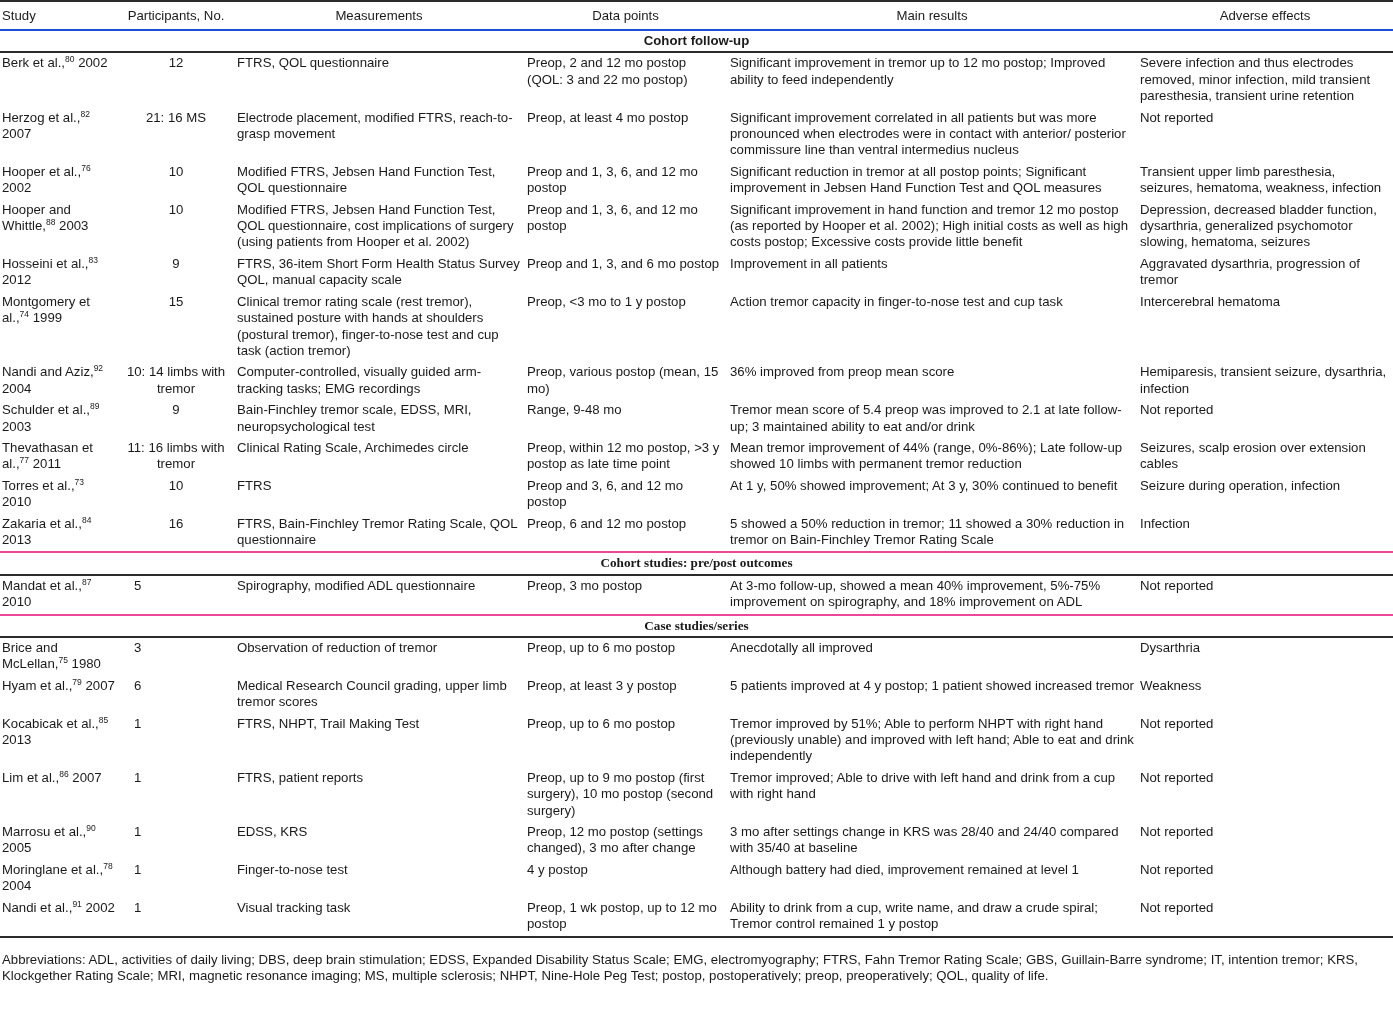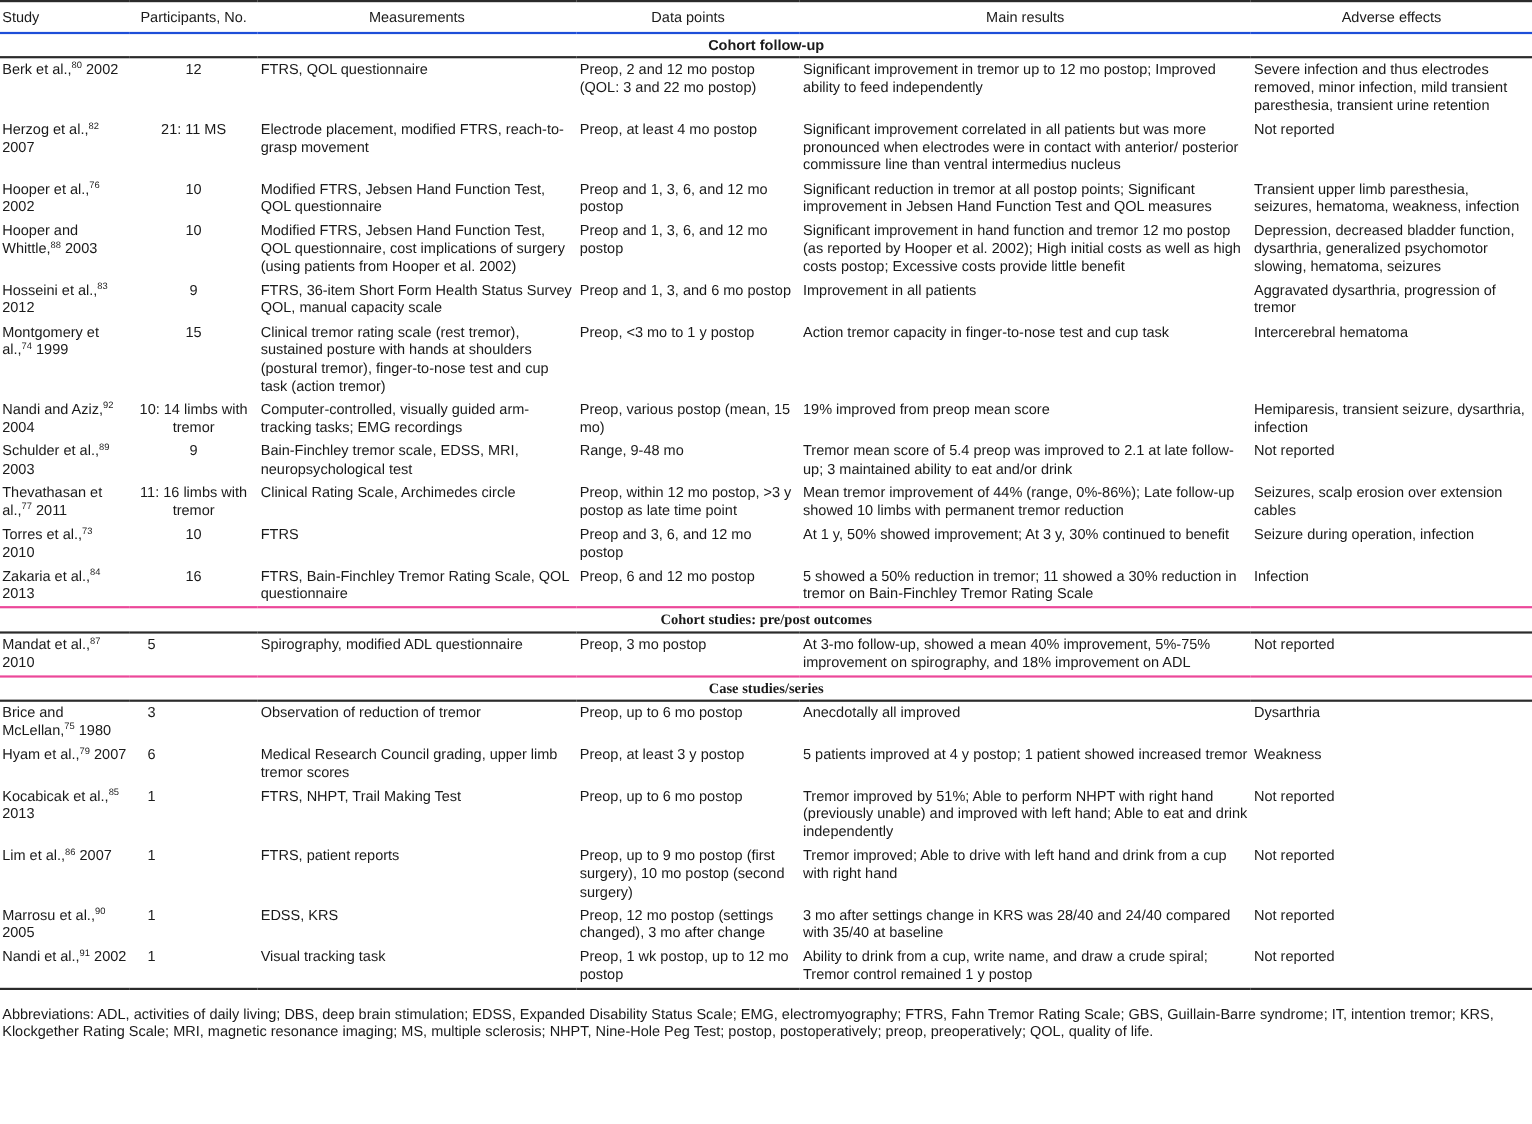--- a/index.html
+++ b/index.html
@@ -63,21 +63,21 @@
       <tr>
         <td class="study"><span>Berk et al.,</span><sup>80</sup><span> 2002</span></td>
         <td class="part">12</td>
         <td>FTRS, QOL questionnaire</td>
         <td>Preop, 2 and 12 mo postop (QOL: 3 and 22 mo postop)</td>
         <td>Significant improvement in tremor up to 12 mo postop; Improved ability to feed independently</td>
         <td>Severe infection and thus electrodes removed, minor infection, mild transient paresthesia, transient urine retention</td>
       </tr>
       <tr>
         <td class="study"><span>Herzog et al.,</span><sup>82</sup><span> 2007</span></td>
-        <td class="part">21: 11 MS</td>
+        <td class="part">21: 16 MS</td>
         <td>Electrode placement, modified FTRS, reach-to-grasp movement</td>
         <td>Preop, at least 4 mo postop</td>
         <td>Significant improvement correlated in all patients but was more pronounced when electrodes were in contact with anterior/ posterior commissure line than ventral intermedius nucleus</td>
         <td>Not reported</td>
       </tr>
       <tr>
         <td class="study"><span>Hooper et al.,</span><sup>76</sup><span> 2002</span></td>
         <td class="part">10</td>
         <td>Modified FTRS, Jebsen Hand Function Test, QOL questionnaire</td>
         <td>Preop and 1, 3, 6, and 12 mo postop</td>
@@ -106,21 +106,21 @@
         <td>Clinical tremor rating scale (rest tremor), sustained posture with hands at shoulders (postural tremor), finger-to-nose test and cup task (action tremor)</td>
         <td>Preop, &lt;3 mo to 1 y postop</td>
         <td>Action tremor capacity in finger-to-nose test and cup task</td>
         <td>Intercerebral hematoma</td>
       </tr>
       <tr>
         <td class="study"><span>Nandi and Aziz,</span><sup>92</sup><span> 2004</span></td>
         <td class="part">10: 14 limbs with tremor</td>
         <td>Computer-controlled, visually guided arm-tracking tasks; EMG recordings</td>
         <td>Preop, various postop (mean, 15 mo)</td>
-        <td>19% improved from preop mean score</td>
+        <td>36% improved from preop mean score</td>
         <td>Hemiparesis, transient seizure, dysarthria, infection</td>
       </tr>
       <tr>
         <td class="study"><span>Schulder et al.,</span><sup>89</sup><span> 2003</span></td>
         <td class="part">9</td>
         <td>Bain-Finchley tremor scale, EDSS, MRI, neuropsychological test</td>
         <td>Range, 9-48 mo</td>
         <td>Tremor mean score of 5.4 preop was improved to 2.1 at late follow-up; 3 maintained ability to eat and/or drink</td>
         <td>Not reported</td>
       </tr>
@@ -195,20 +195,28 @@
         <td>Not reported</td>
       </tr>
       <tr>
         <td class="study"><span>Marrosu et al.,</span><sup>90</sup><span> 2005</span></td>
         <td class="part left">1</td>
         <td>EDSS, KRS</td>
         <td>Preop, 12 mo postop (settings changed), 3 mo after change</td>
         <td>3 mo after settings change in KRS was 28/40 and 24/40 compared with 35/40 at baseline</td>
         <td>Not reported</td>
       </tr>
+      <tr>
+        <td class="study"><span>Moringlane et al.,</span><sup>78</sup><span> 2004</span></td>
+        <td class="part left">1</td>
+        <td>Finger-to-nose test</td>
+        <td>4 y postop</td>
+        <td>Although battery had died, improvement remained at level 1</td>
+        <td>Not reported</td>
+      </tr>
       <tr class="last-in-group">
         <td class="study"><span>Nandi et al.,</span><sup>91</sup><span> 2002</span></td>
         <td class="part left">1</td>
         <td>Visual tracking task</td>
         <td>Preop, 1 wk postop, up to 12 mo postop</td>
         <td>Ability to drink from a cup, write name, and draw a crude spiral; Tremor control remained 1 y postop</td>
         <td>Not reported</td>
       </tr>
     </tbody>
 </table>

